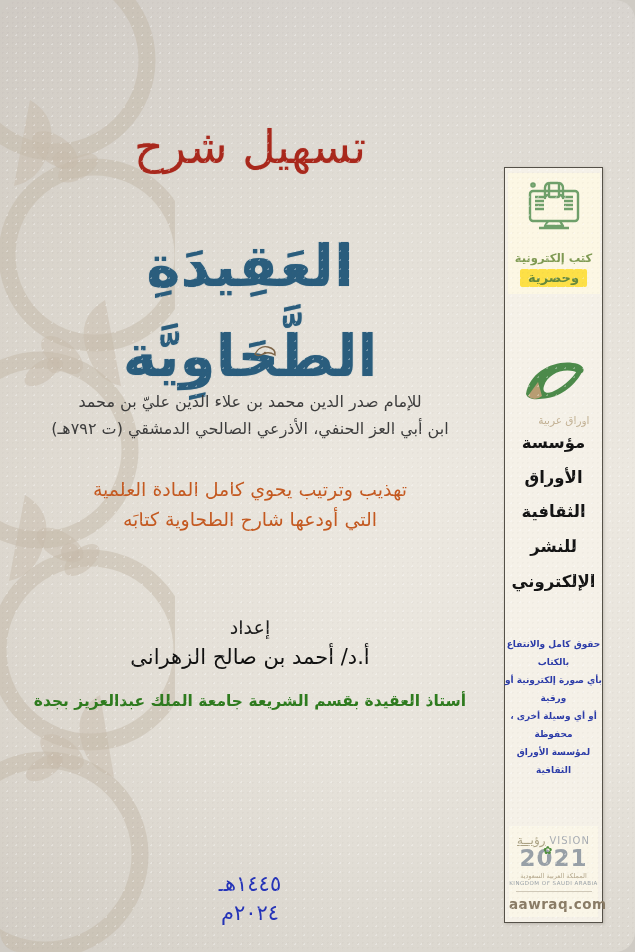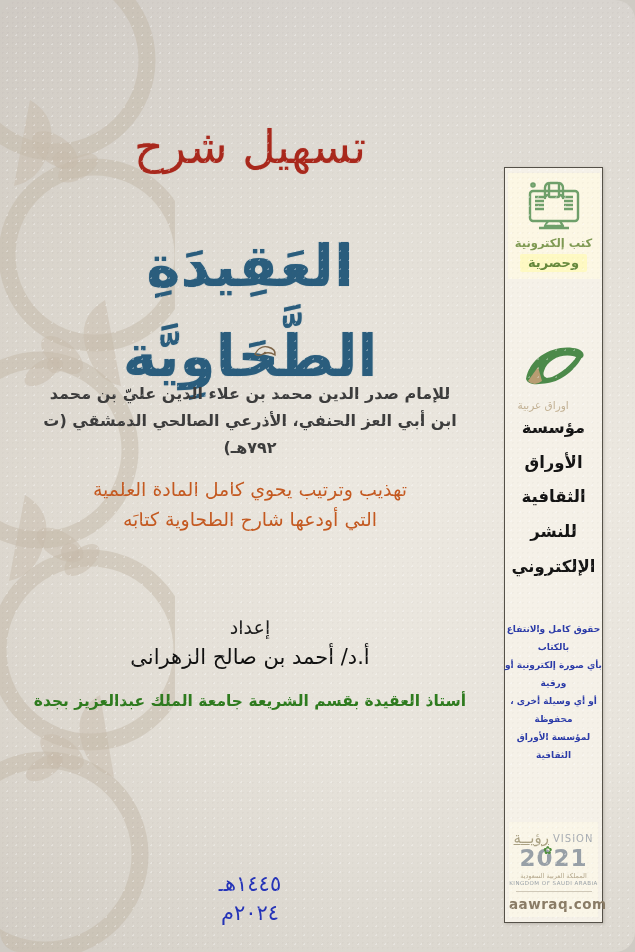--- a/index.html
+++ b/index.html
@@ -18,44 +18,44 @@
       radial-gradient(rgba(255,255,255,0.55) 1px, transparent 1px);
     background-size:5px 5px, 9px 9px;background-position:0 0, 3px 4px;
   }
   .ornament{position:absolute;left:0;top:0;pointer-events:none;}
   .txt{position:absolute;text-align:center;direction:rtl;}
   .series-title{left:10px;top:120px;width:480px;font-size:46px;color:#a9281c;
     text-shadow:0 0 1px rgba(169,40,28,.4);}
   .main-title{left:15px;top:222px;width:470px;font-size:58px;font-weight:bold;color:#2a5d7d;
     line-height:1.55;letter-spacing:-2px;text-shadow:0 0 1px rgba(42,93,125,.5);}
   .seal{position:absolute;left:252px;top:344px;}
-  .author{left:20px;top:380px;width:460px;font-size:16px;font-weight:bold;color:#3c3c3c;line-height:1.7;}
+  .author{left:20px;top:388px;width:460px;font-size:16px;font-weight:normal;color:#3c3c3c;line-height:1.7;}
   .subtitle{left:20px;top:474px;width:460px;font-size:19px;font-weight:normal;color:#c45920;line-height:1.6;}
   .i3dad{left:20px;top:616px;width:460px;font-size:19px;color:#1c1c1c;}
   .preparer{left:20px;top:645px;width:460px;font-size:21px;color:#101010;}
   .preparer-title{left:20px;top:692px;width:460px;font-size:15.5px;font-weight:bold;color:#2e7b1e;}
   .dates{left:20px;top:870px;width:460px;font-size:21px;color:#2433b8;line-height:1.4;font-weight:normal;}
   
   .sidebar{
     position:absolute;left:504px;top:167px;width:99px;height:756px;box-sizing:border-box;
     background:#f5f1e8;border:1.5px solid #555149;display:flex;flex-direction:column;align-items:center;
     box-shadow:1px 1px 3px rgba(80,70,60,.25);
   }
   .badge{margin-top:5px;width:88px;background:#fcf7e4;padding:8px 2px 7px;text-align:center;}
-  .badge-l1{font-size:11.5px;font-weight:bold;color:#7f9a53;margin-top:1px;}
-  .badge-l2{display:inline-block;margin-top:4px;background:#fef9c3;color:#66893c;
+  .badge-l1{font-size:11.5px;font-weight:bold;color:#7f9a53;margin-top:16px;}
+  .badge-l2{display:inline-block;margin-top:4px;background:#fde047;color:#66893c;
     font-size:13px;font-weight:bold;padding:1px 8px 2px;border-radius:2px;}
-  .awraq{margin-top:58px;text-align:left;}
+  .awraq{margin-top:58px;text-align:right;}
   .awraq-text{font-size:10.5px;color:#c3b295;margin-top:2px;letter-spacing:1px;}
   .pubname{font-size:16.5px;font-weight:bold;color:#141414;line-height:2.1;text-align:center;}
   .copyright{margin-top:36px;font-size:9px;font-weight:bold;color:#2b3ba8;line-height:2.0;text-align:center;}
   .vision{margin-top:auto;margin-bottom:5px;width:89px;background:#faf6e8;padding:7px 0 5px;text-align:center;}
   .vision-row{display:flex;justify-content:center;align-items:center;gap:4px;
     font-size:10px;color:#a8adb3;letter-spacing:1px;}
-  .vision-row .ar{color:#aba284;font-size:15px;letter-spacing:0;text-decoration:underline;}
+  .vision-row .ar{color:#aba284;font-size:12px;letter-spacing:0;text-decoration:underline;}
   .v2030{position:relative;font-size:23px;font-weight:bold;color:#98a0a7;letter-spacing:1px;line-height:1;}
   .v2030 .palm{position:absolute;left:34px;top:-2px;font-size:11px;color:#4e8f3c;font-weight:normal;}
   .country-ar{font-size:6.5px;color:#b5a88c;margin-top:2px;}
   .country-en{font-size:5.5px;color:#9aa2a8;letter-spacing:.5px;}
   .v-div{width:76px;height:1px;background:#cfc8b8;margin:5px auto 4px;}
   .website{font-size:13.5px;font-weight:bold;color:#8a7c66;letter-spacing:.5px;}
 </style>
 </head>
 <body>
 

